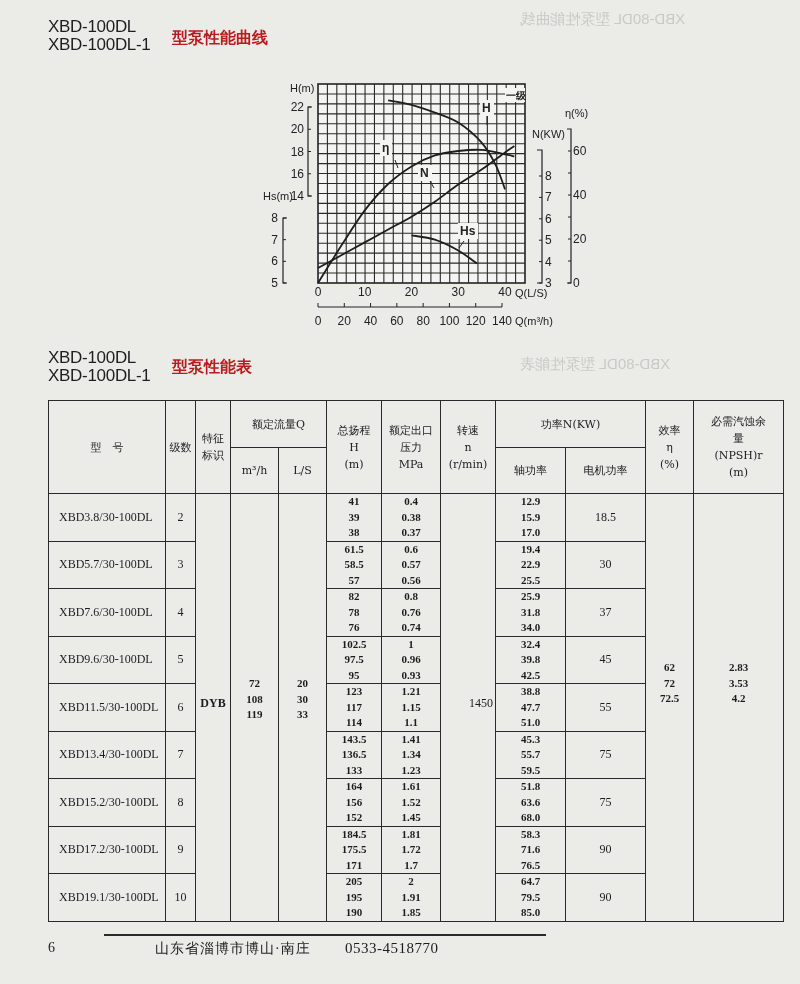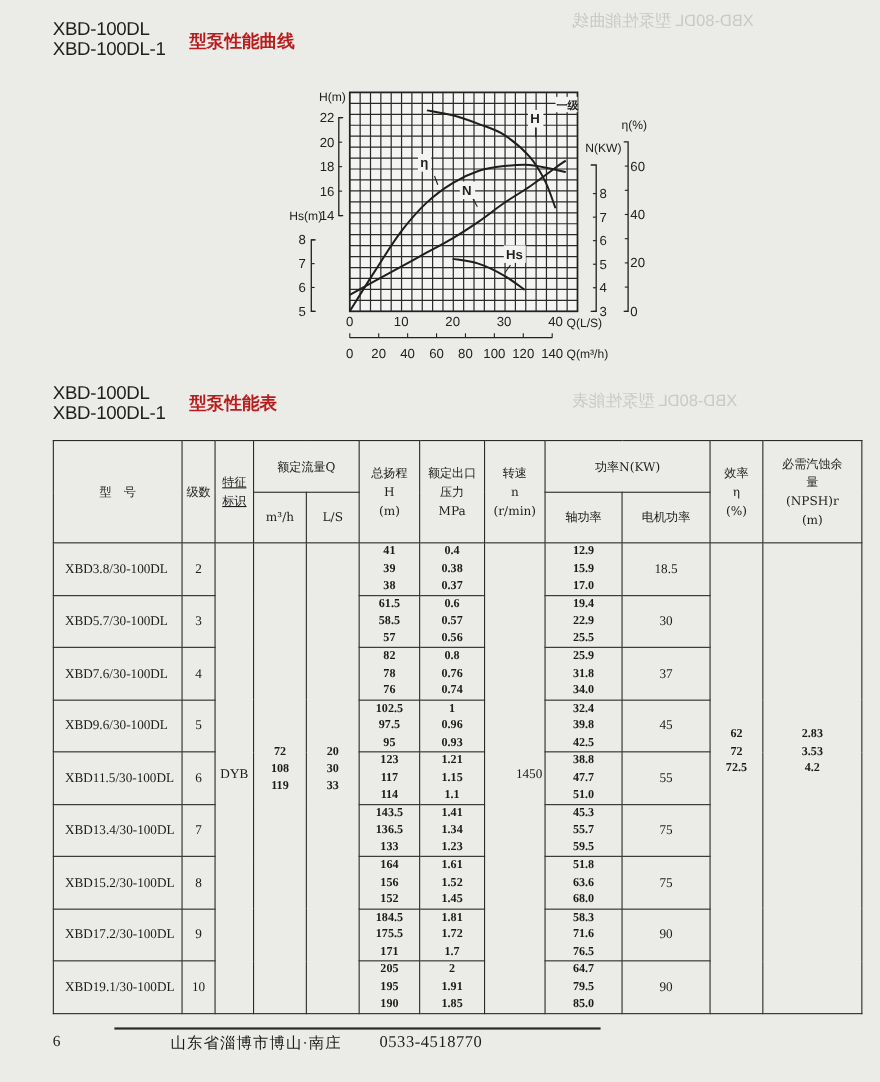--- a/index.html
+++ b/index.html
@@ -206,21 +206,21 @@
       <col style="width:55px">
     <col style="width:70px">
       <col style="width:80px">
     <col style="width:48px">
       <col style="width:90px">
   </colgroup>
   <thead>
     <tr style="height:47px;">
       <td rowspan="2" class="hdr">型　号</td>
       <td rowspan="2" class="hdr">级数</td>
-      <td rowspan="2" class="hdr" style="padding:16px 4px;text-decoration:underline;"><span>特征标识</span></td>
+      <td rowspan="2" class="hdr" style="padding:16px 4px;"><span>特征标识</span></td>
       <td colspan="2" class="hdr">额定流量Q</td>
       <td rowspan="2" class="hdr">
         <div>总扬程</div>
         <div>H</div>
         <div>(m)</div>
       </td>
       <td rowspan="2" class="hdr">
         <div style="padding:0 6px;">额定出口压力</div>
         <div>MPa</div>
       </td>
@@ -247,21 +247,21 @@
       <td class="hdr">轴功率</td>
       <td class="hdr">电机功率</td>
     </tr>
   </thead>
   <tbody id="tbody">
       <tr style="height: 47.5px;">
         <td class="model"><span>XBD3.8/30-100DL</span></td>
         <td><span>2</span></td>
         <td rowspan="9" id="feat" style="vertical-align: top;">
           <div style="padding-top:182px">
-            <div style="padding-top:20px;font-weight:normal;">DYB</div>
+            <div style="padding-top:20px;font-weight:bold;">DYB</div>
           </div>
         </td>
         <td rowspan="9" id="m3" style="vertical-align: top;">
           <div style="padding-top:182px">
             <div class="multi">
               <div>72</div>
               <div>108</div>
               <div>119</div>
             </div>
           </div>

